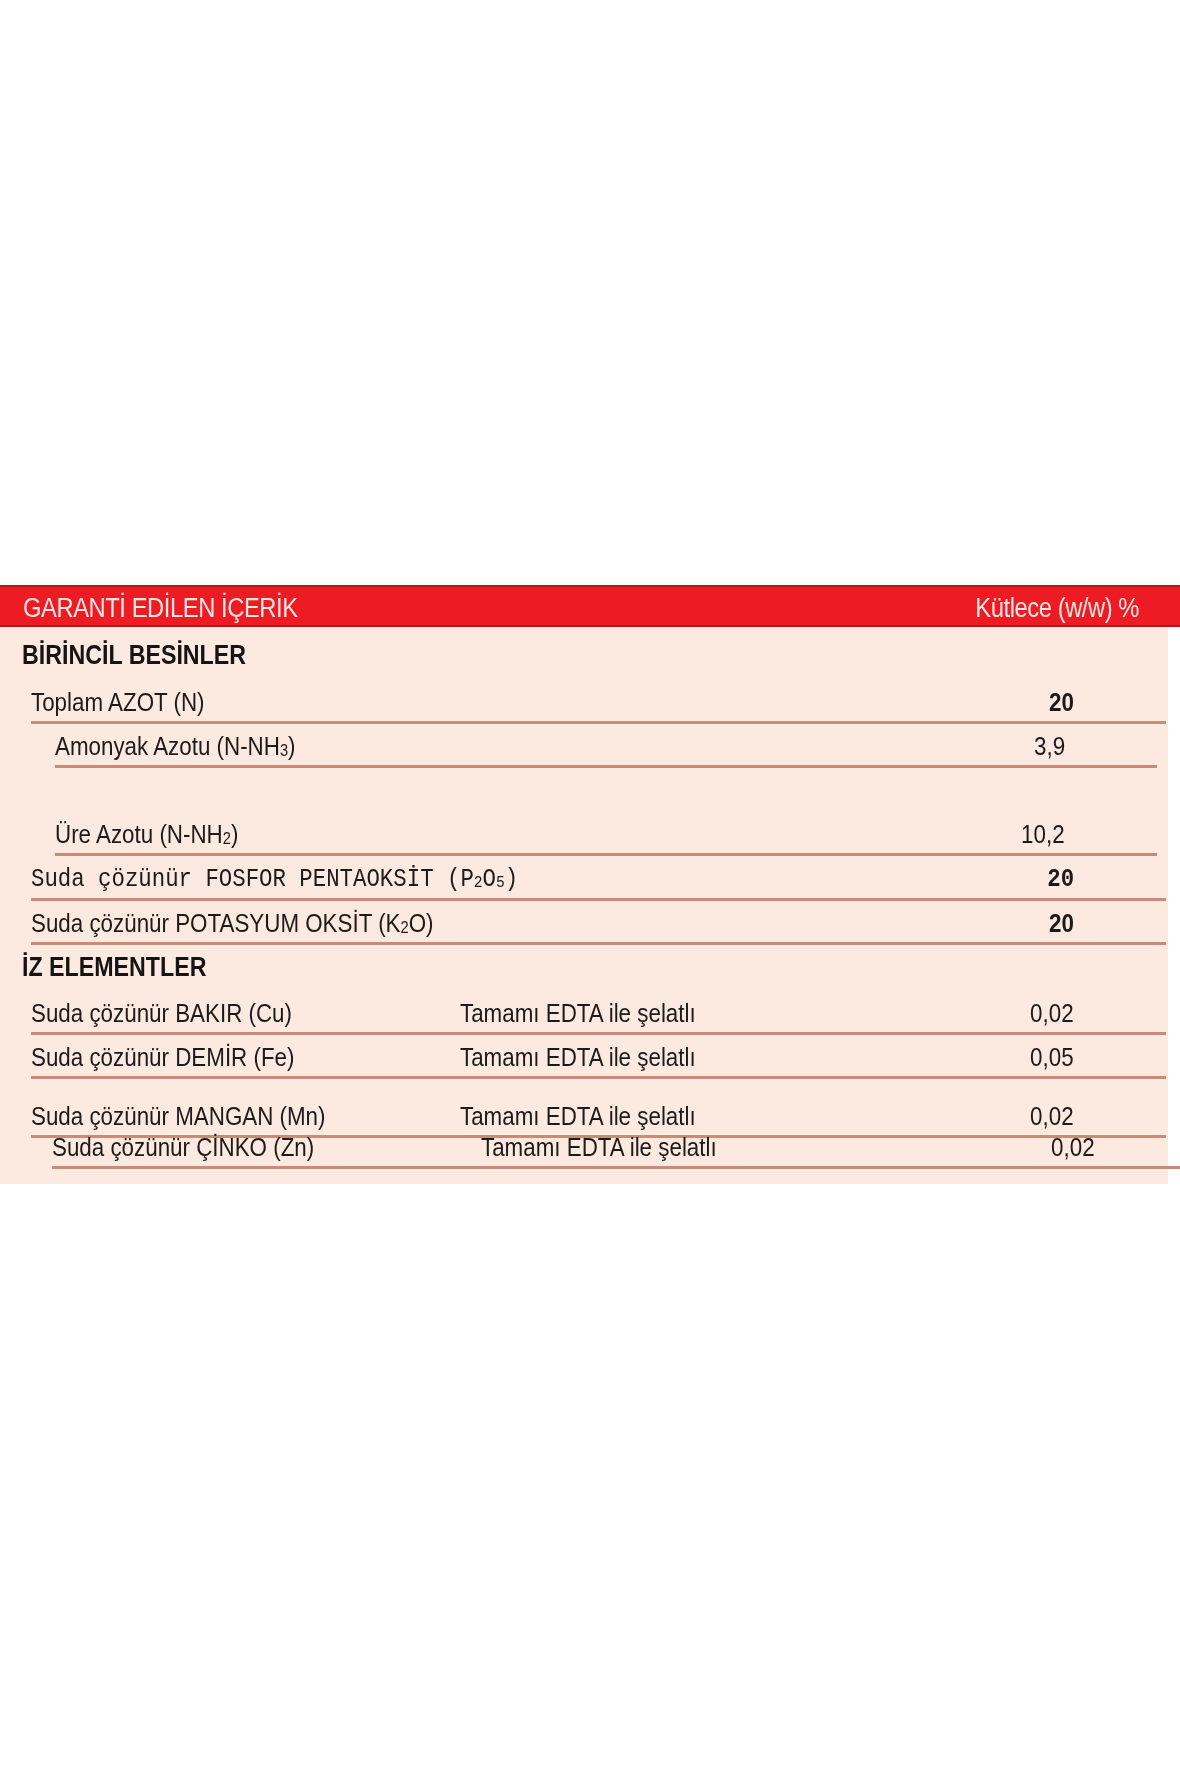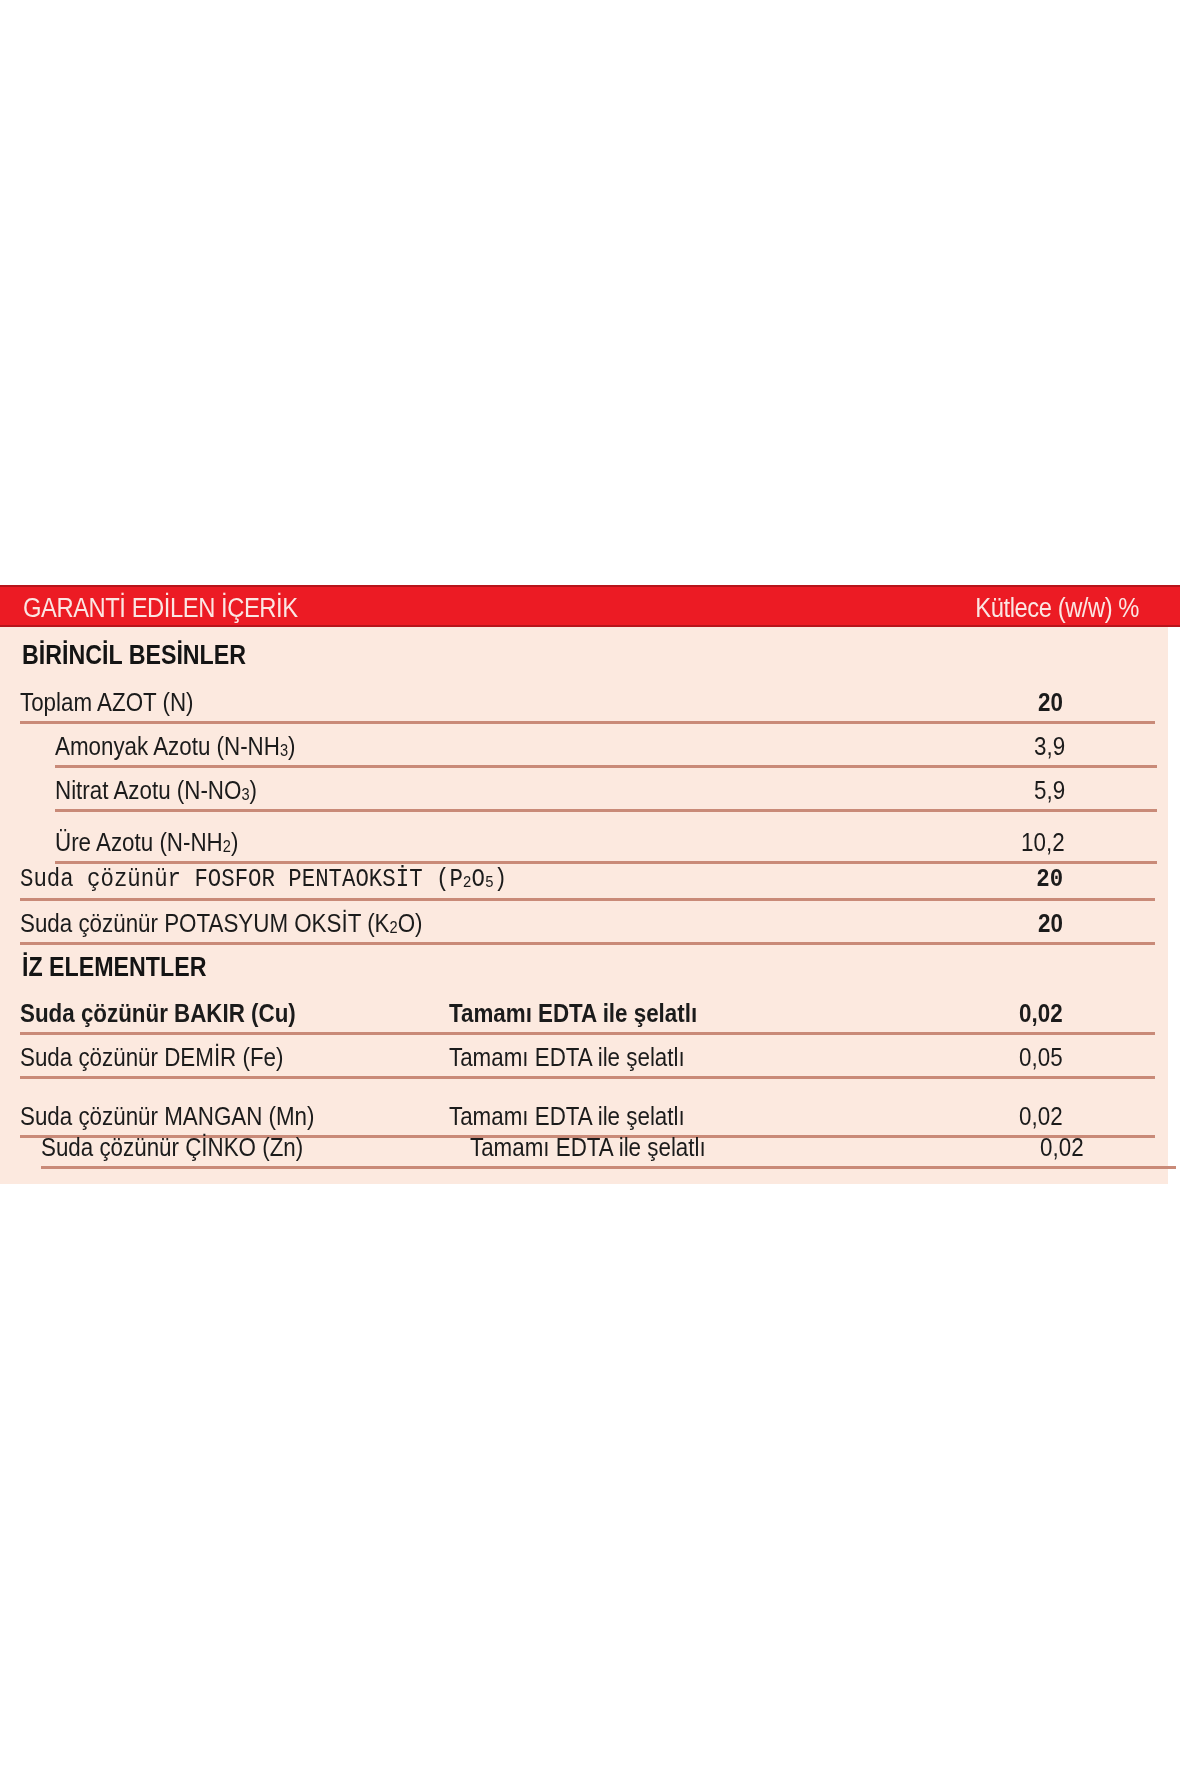--- a/index.html
+++ b/index.html
@@ -6,21 +6,21 @@
     body { width: 1180px; height: 1770px; position: relative; overflow: hidden;
       font-family: "Liberation Sans", "DejaVu Sans", sans-serif; }
     .panel { position: absolute; left: 0; top: 585px; width: 1168px; height: 599px;
       background: #fce9df; }
     .header { position: absolute; left: 0; top: 0; width: 1180px; height: 42px;
       background: #ec1b24; border-top: 2px solid #b7141b; border-bottom: 2px solid #b7141b; box-sizing: border-box; }
     .header .title { position: absolute; left: 23px; top: 6px; color: #fbe6e3; font-size: 27px;
       letter-spacing: -0.5px; transform: scaleX(0.88); transform-origin: left center; }
     .header .unit { position: absolute; right: 41px; top: 6px; color: #fbe6e3; font-size: 27px;
       letter-spacing: -0.5px; transform: scaleX(0.88); transform-origin: right center; }
-    .row { position: absolute; left: 20px; width: 1135px; height: 44px; }
+    .row { position: absolute; left: 31px; width: 1135px; height: 44px; }
     .row.line::after { content: ""; position: absolute; left: 0; right: 0; bottom: 0; height: 3px; background: #c98a78; }
     .row.sub { left: 55px; width: 1102px; text-align: center; }
     .label { position: absolute; left: 0; top: 7px; font-size: 26px; color: #1b1b1b;
       transform: scaleX(0.86); transform-origin: left center; white-space: nowrap; }
     .section { position: absolute; left: 22px; font-size: 27px; font-weight: bold; color: #141414;
       transform: scaleX(0.86); transform-origin: left center; white-space: nowrap; }
     .note { position: absolute; left: 429px; top: 7px; font-size: 26px; color: #1b1b1b;
       transform: scaleX(0.86); transform-origin: left center; white-space: nowrap; }
     .value { position: absolute; right: 92px; top: 7px; font-size: 26px; color: #1b1b1b;
       transform: scaleX(0.86); transform-origin: right center; }
@@ -42,43 +42,39 @@
   <div class="row line" style="top:95px;">
     <span class="label">Toplam AZOT (N)</span>
     <span class="value bold">20</span>
   </div>
 
   <div class="row sub line" style="top:139px;">
     <span class="label"><span>Amonyak Azotu (N-NH</span><sub class="s">3</sub><span>)</span></span>
     <span class="value" style="right:92px;">3,9</span>
   </div>
 
-  <div class="row sub line" style="top:183px;">
-    <span class="label"><span>Nitrat Azotu (N-NO</span><sub class="s">3</sub><span>)</span></span>
-    <span class="value">5,9</span>
-  </div>
 
-  <div class="row sub line" style="top:235px;">
+  <div class="row sub line" style="top:227px;">
     <span class="label"><span>Üre Azotu (N-NH</span><sub class="s">2</sub><span>)</span></span>
     <span class="value">10,2</span>
   </div>
 
   <div class="row line" style="top:272px;font-family:Liberation Mono, monospace;">
     <span class="label"><span>Suda çözünür FOSFOR PENTAOKSİT (P</span><sub class="s">2</sub><span>O</span><sub class="s">5</sub><span>)</span></span>
     <span class="value bold">20</span>
   </div>
 
   <div class="row line" style="top:316px;">
     <span class="label"><span>Suda çözünür POTASYUM OKSİT (K</span><sub class="s">2</sub><span>O)</span></span>
     <span class="value bold">20</span>
   </div>
 
   <div class="section" style="top:367px;">İZ ELEMENTLER</div>
 
-  <div class="row line" style="top:406px;font-weight:bold;">
+  <div class="row line" style="top:406px;">
     <span class="label">Suda çözünür BAKIR (Cu)</span>
     <span class="note" style="left:429px;">Tamamı EDTA ile şelatlı</span>
     <span class="value">0,02</span>
   </div>
 
   <div class="row line" style="top:450px;">
     <span class="label">Suda çözünür DEMİR (Fe)</span>
     <span class="note">Tamamı EDTA ile şelatlı</span>
     <span class="value">0,05</span>
   </div>

